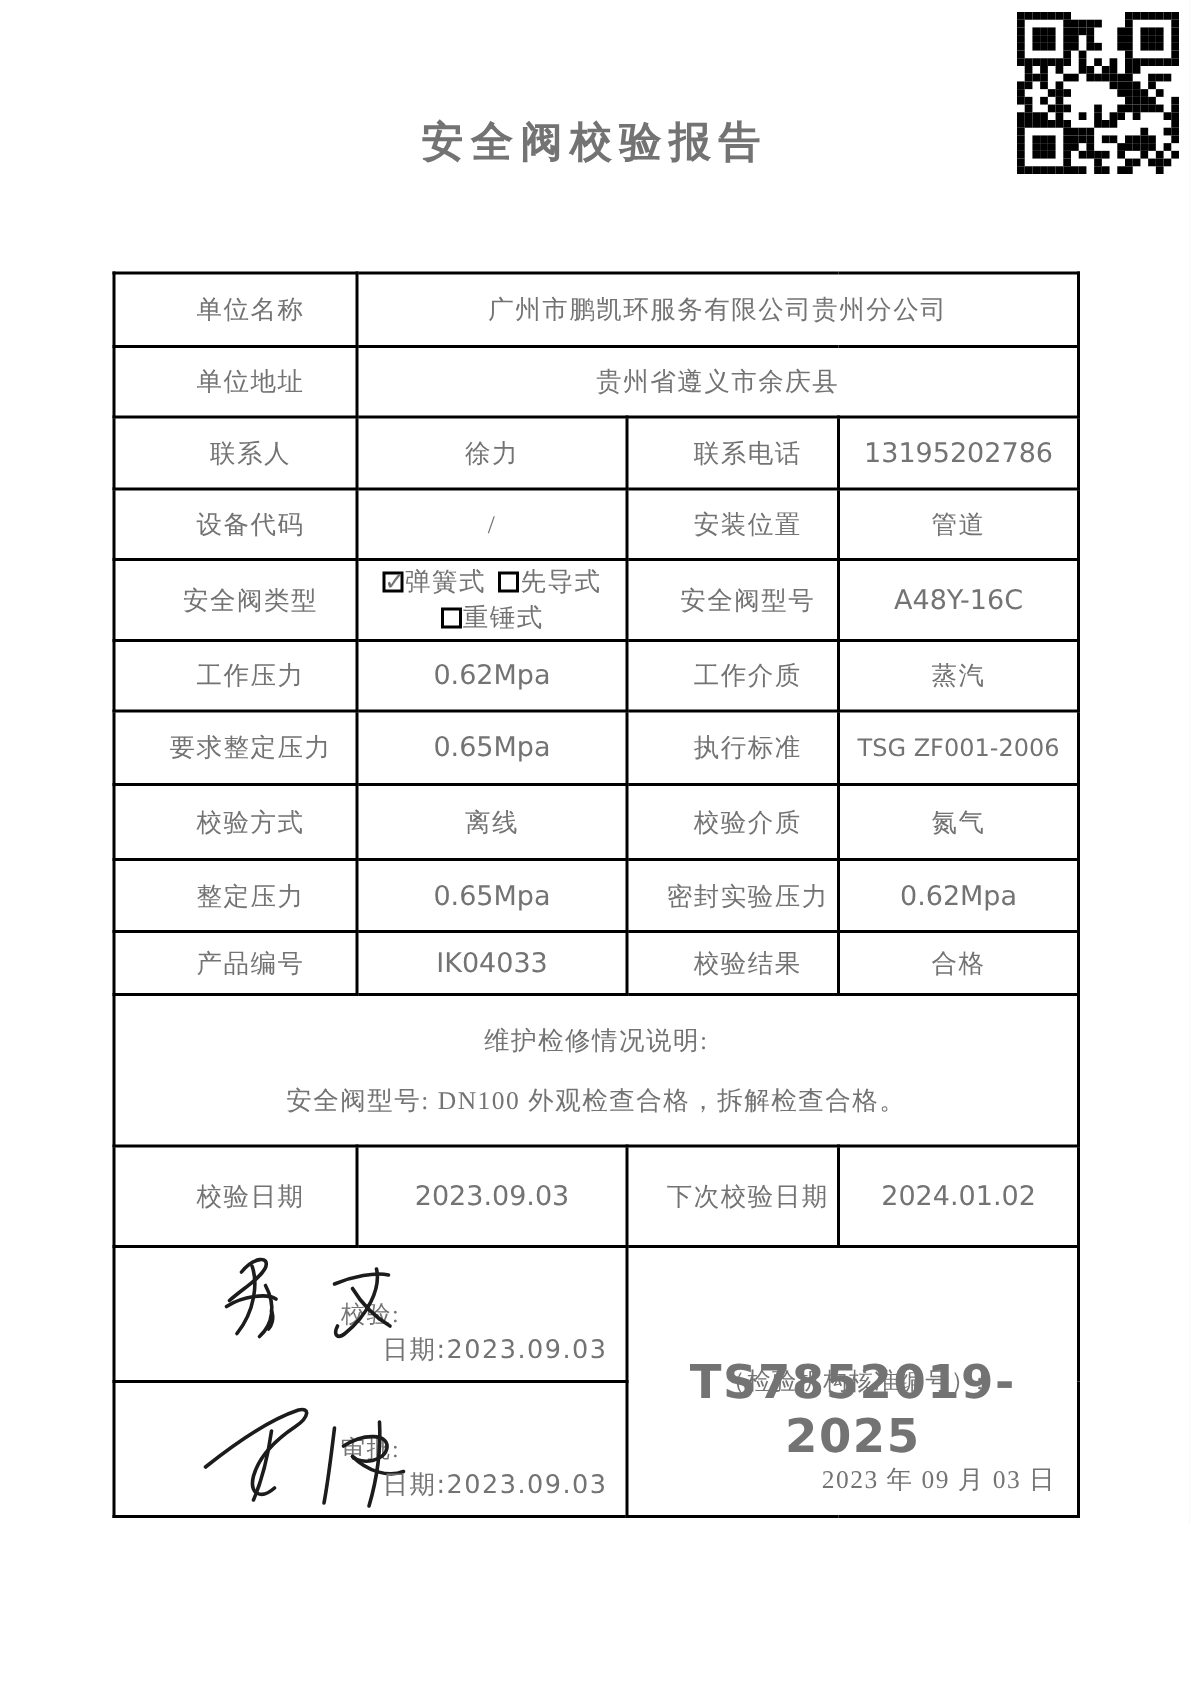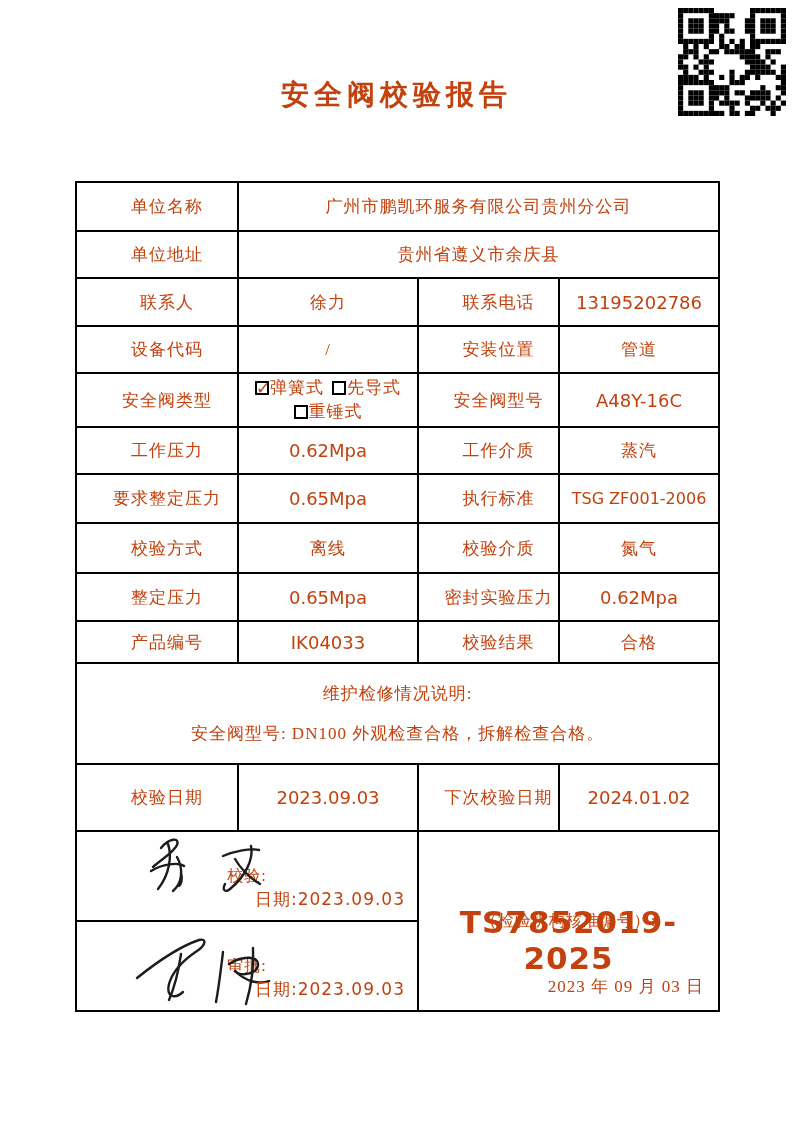--- a/index.html
+++ b/index.html
@@ -1,19 +1,19 @@
 <!DOCTYPE html>
 <html><head>
 <meta charset="utf-8">
 <style>
   * { margin:0; padding:0; box-sizing:border-box; }
   body { background:#e8e8e8; }
   .page {
     position:relative; width:793px; height:1122px; margin:0 auto;
-    background:#ffffff; color:#c2410c;
+    background:#ffffff; color:#737373;
     font-family:"Liberation Serif", serif;
     overflow:hidden;
   }
   .title {
     position:absolute; top:76px; left:0; width:100%;
     text-align:center; font-size:28px; font-weight:bold; letter-spacing:5px;
   }
   .qr { position:absolute; top:8px; left:678px; width:108px; height:108px; }
   .report-no {
     position:absolute; top:148px; left:430px; font-size:16px; letter-spacing:1px;

